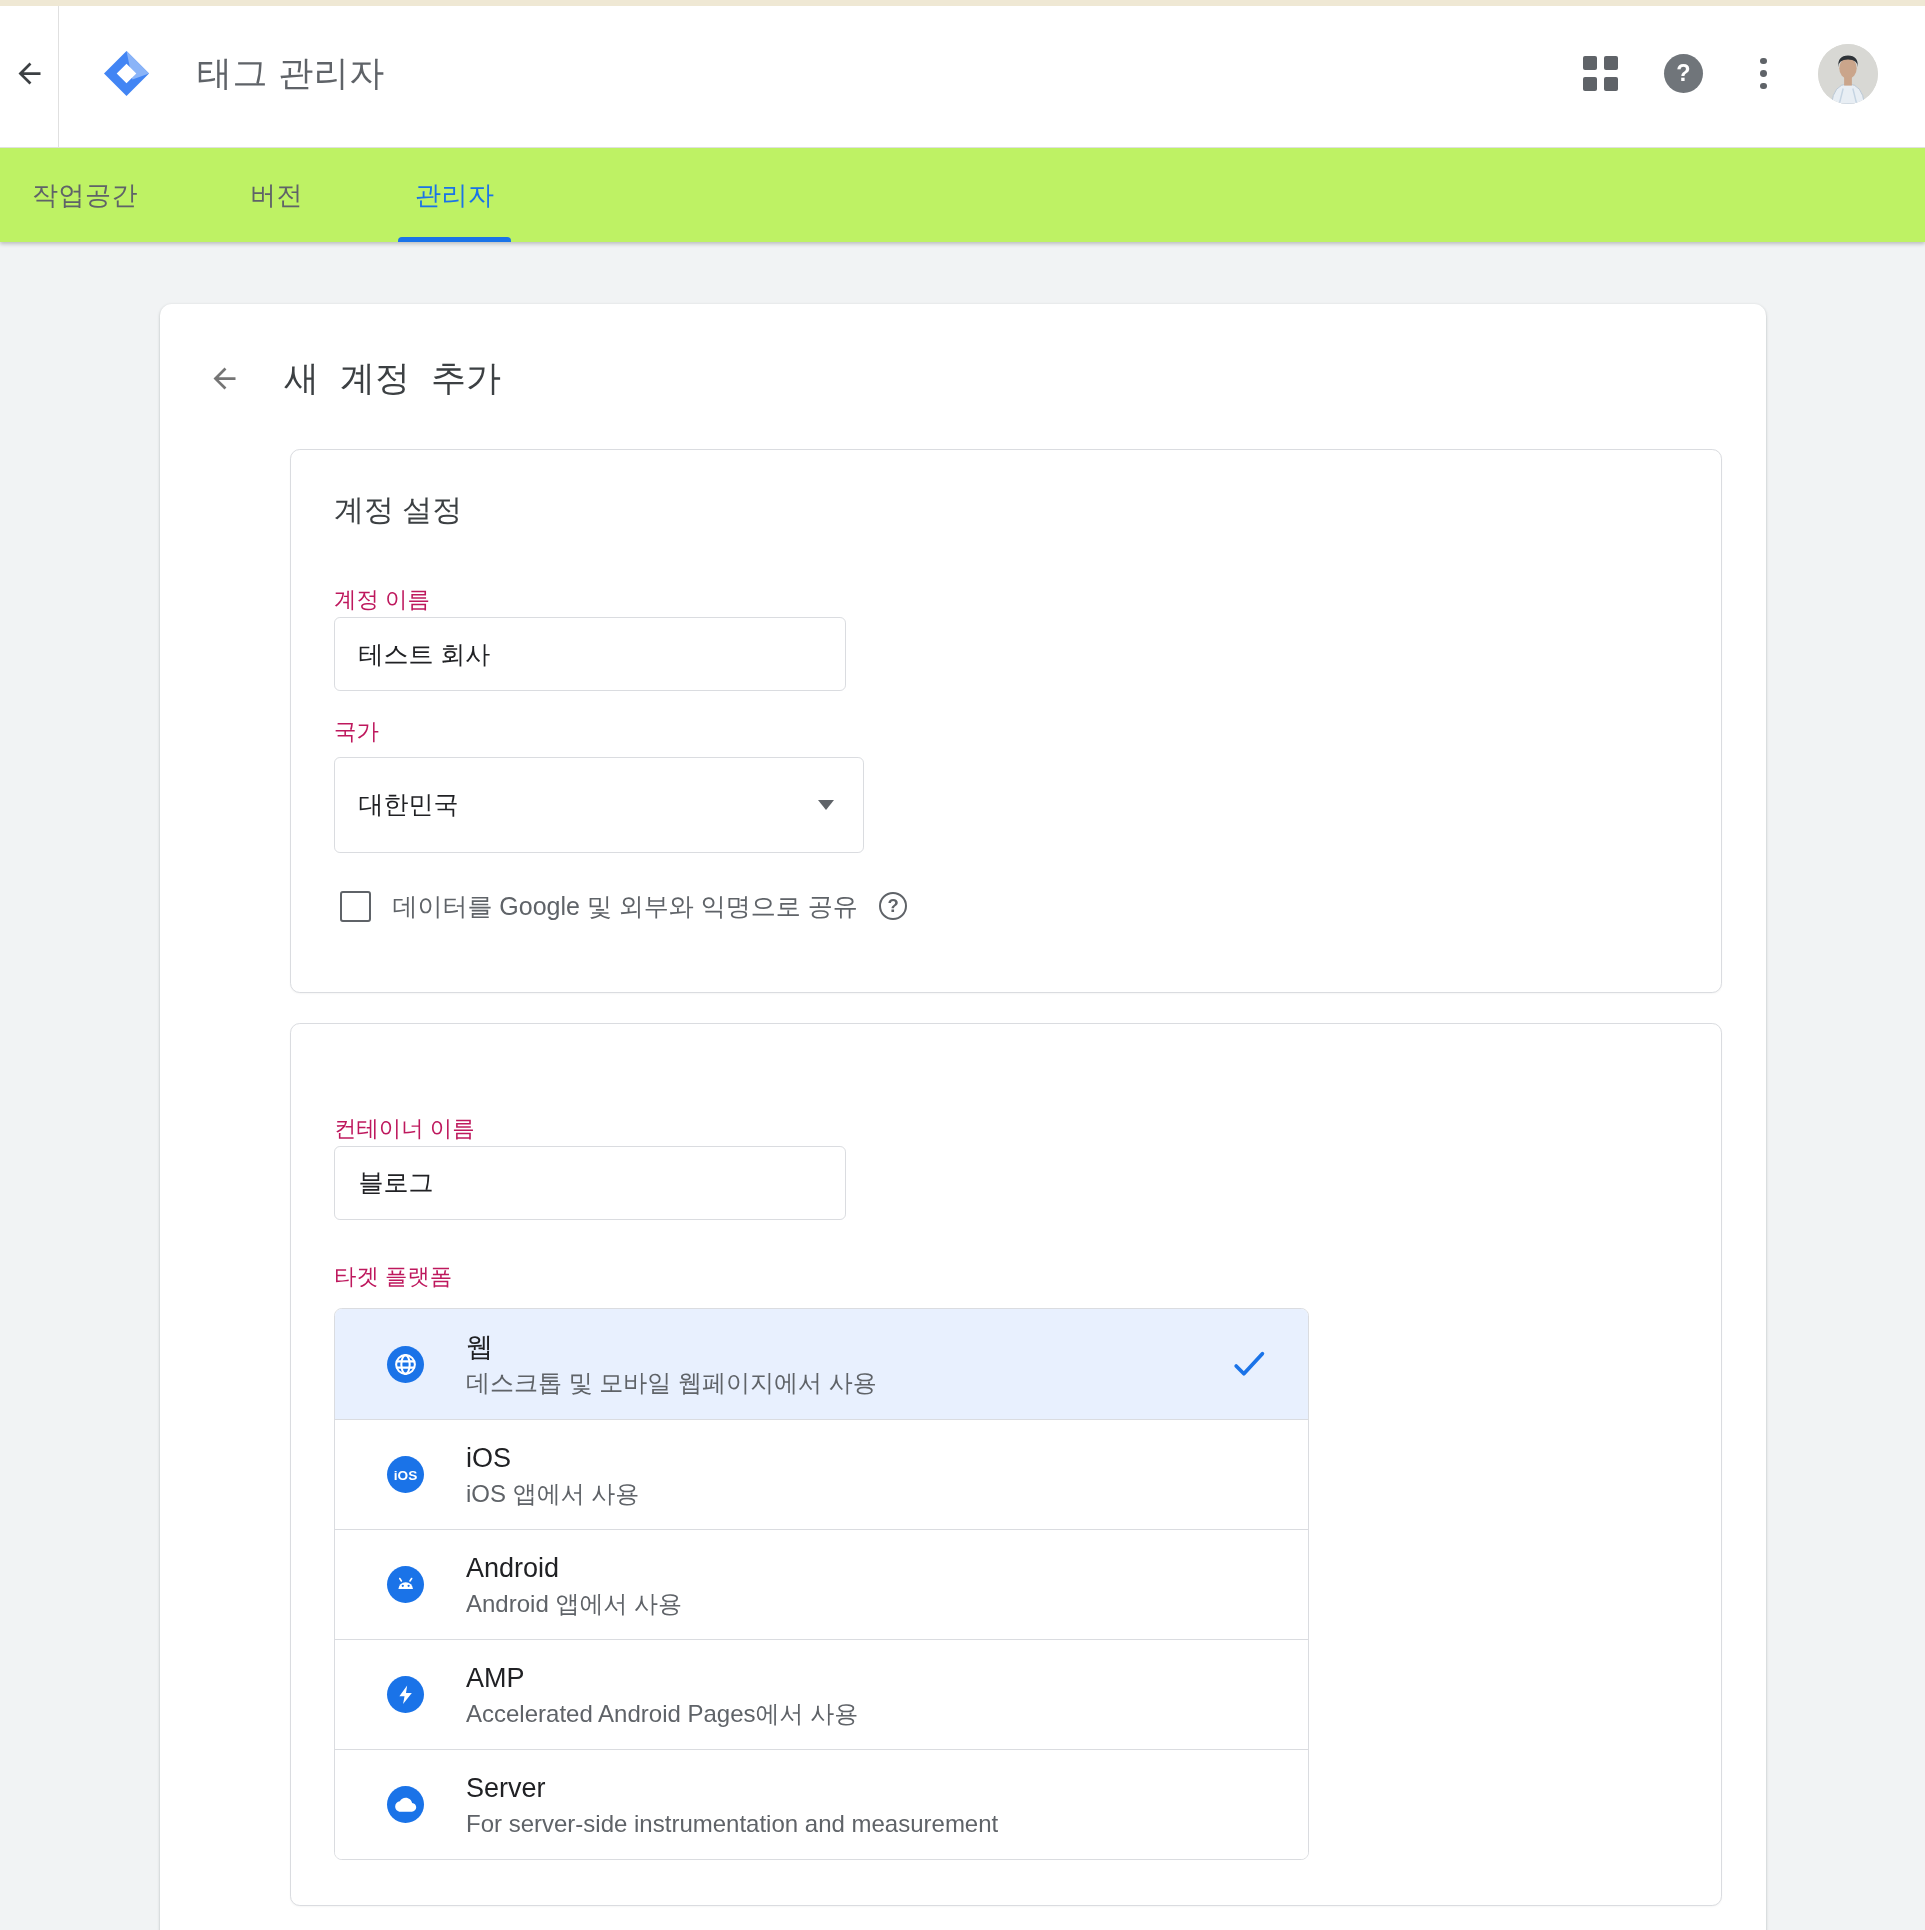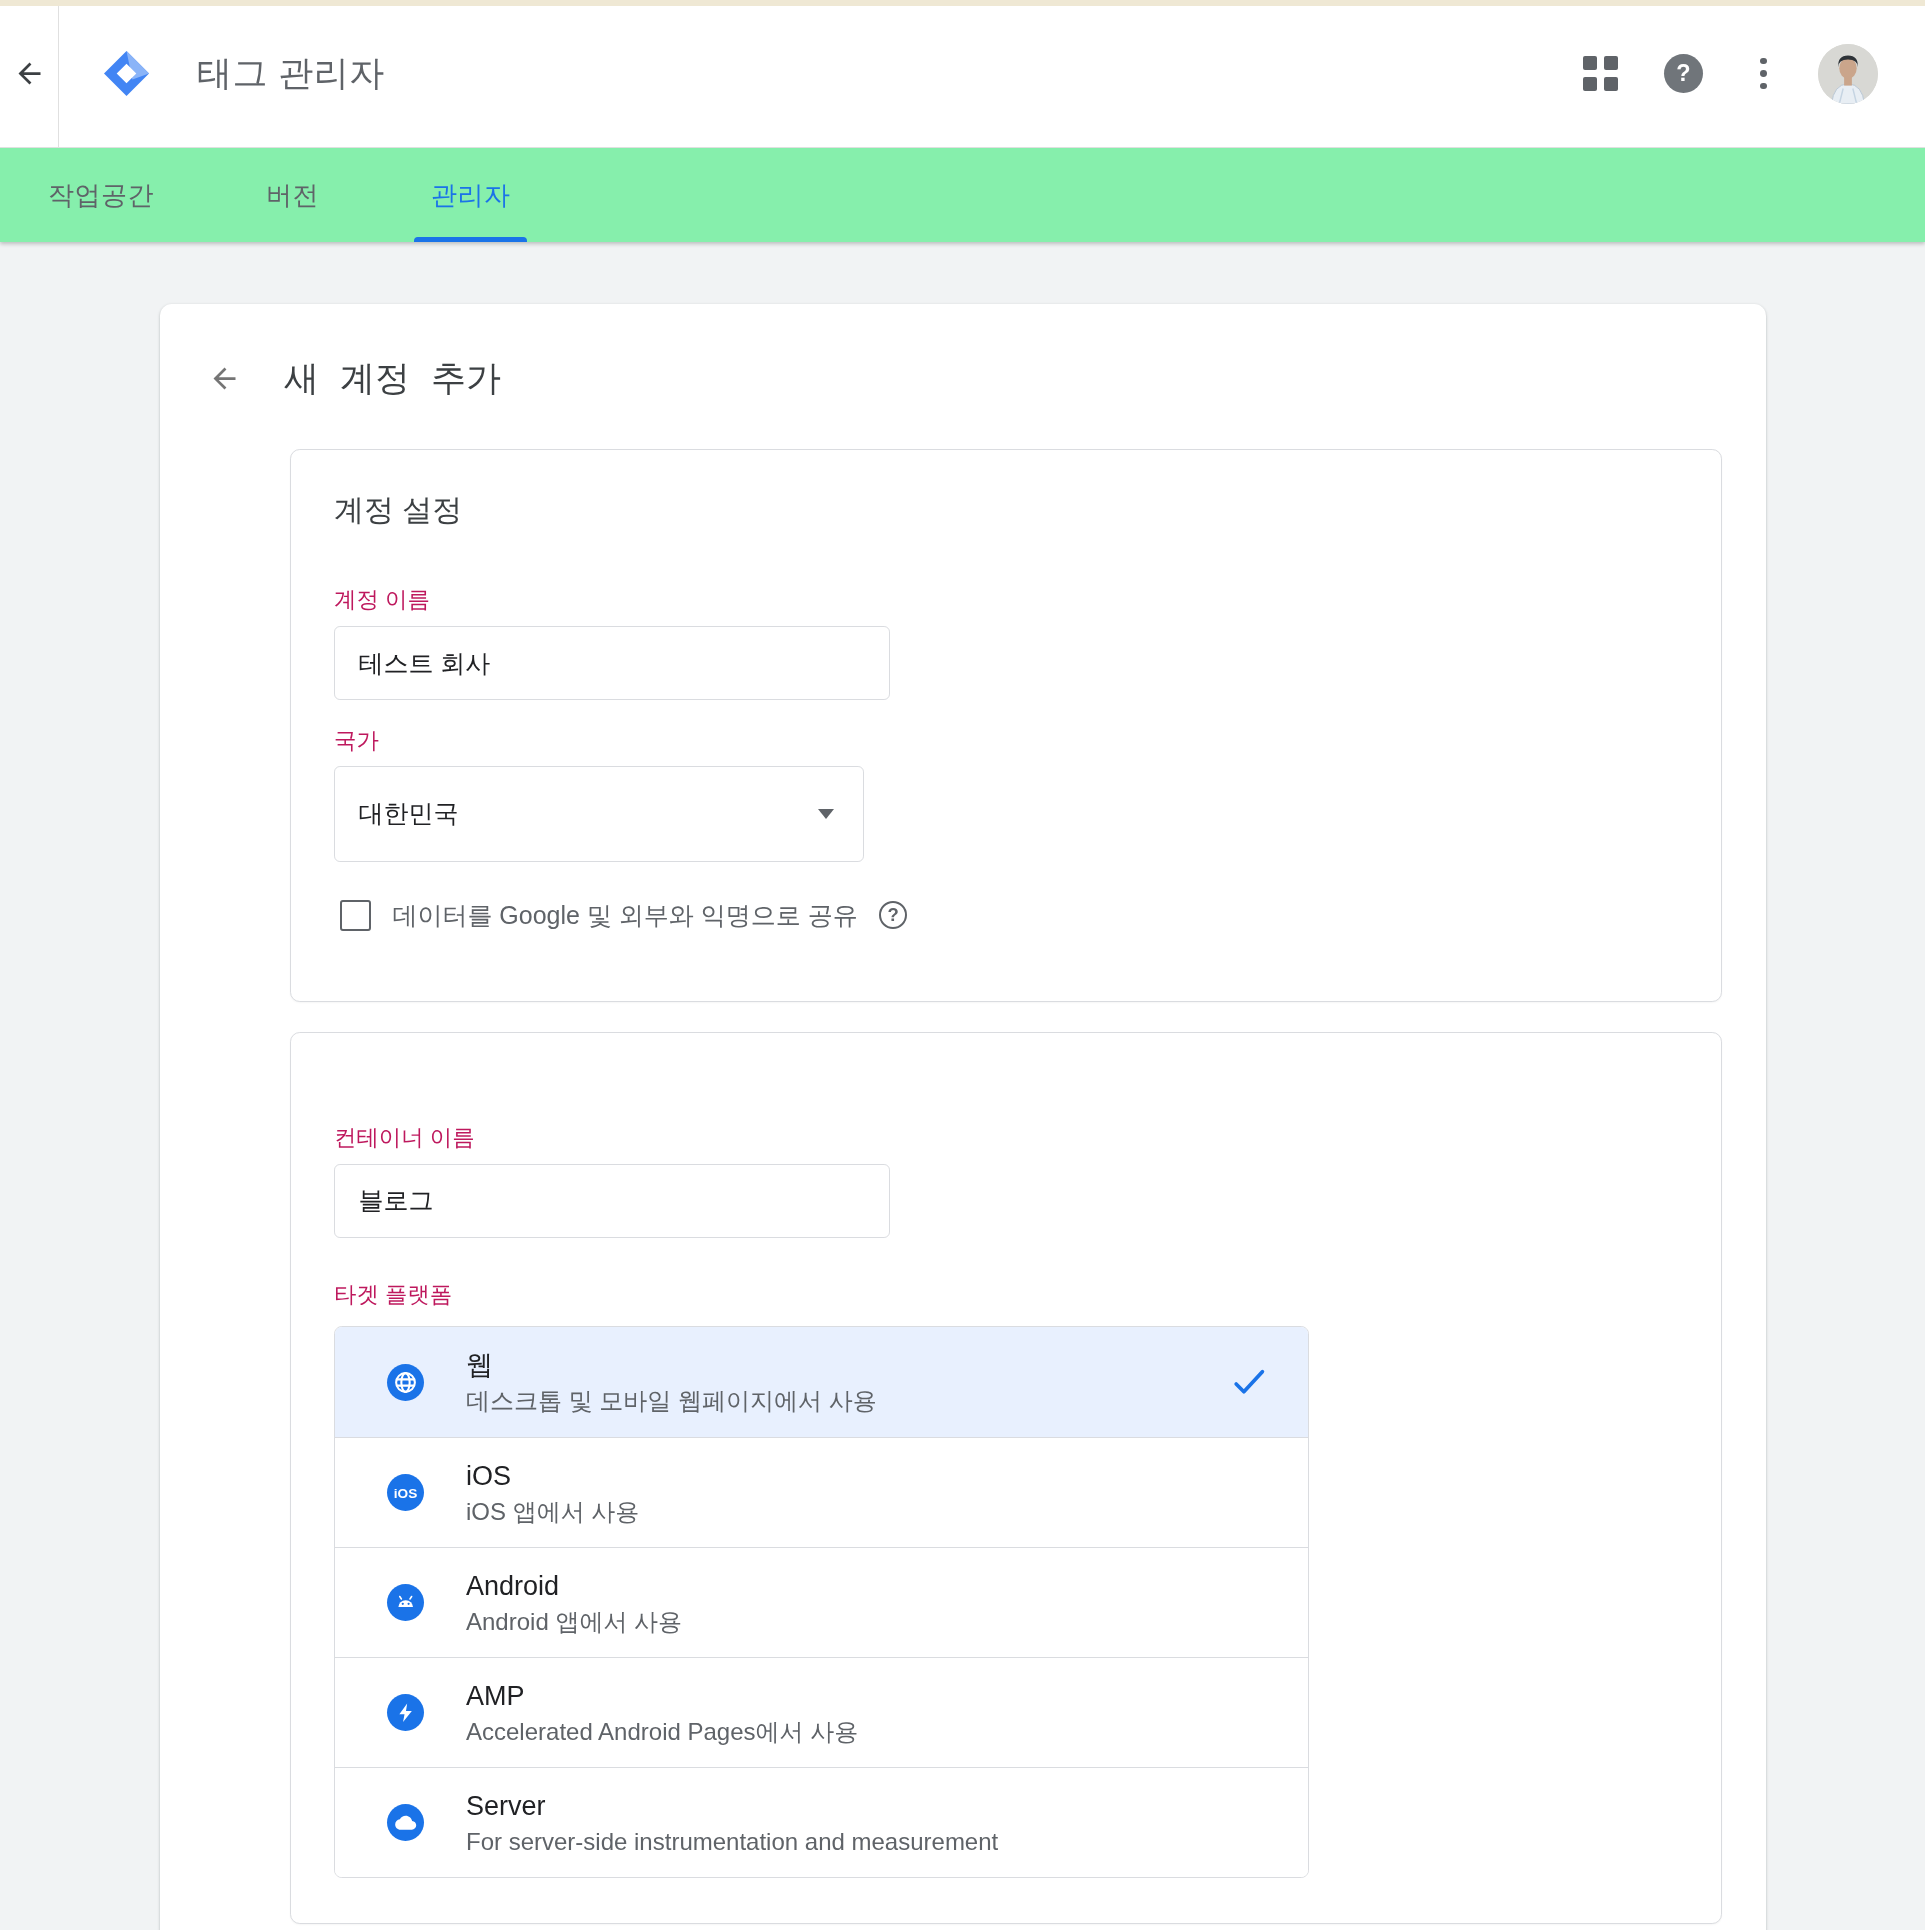--- a/index.html
+++ b/index.html
@@ -35,22 +35,22 @@
     width:39px; height:39px; border-radius:50%; background:#70757a;
     color:#fff; font-size:23.4px; font-weight:bold;
     display:flex; align-items:center; justify-content:center;
   }
   .kebab { margin-left:41px; flex-direction:column; }
   .kebab span { width:6.8px; height:6.8px; border-radius:50%; background:#5f6368; margin:2.9px 0; }
   .avatar { width:60px; height:60px; border-radius:50%; overflow:hidden; margin-left:35px; cursor:pointer; background:#d8d8d4; }
 
   
   .tabbar {
-    position:relative; height:94px; background:#86efac;
-    display:flex; align-items:stretch; padding-left:48px;
+    position:relative; height:94px; background:#bef264;
+    display:flex; align-items:stretch; padding-left:32px;
     box-shadow:0 2px 3.9px rgba(0,0,0,.22);
     z-index:20;
   }
   .tab {
     position:relative; display:flex; align-items:center;
     margin-right:112px; font-size:26px; font-weight:500; color:#5f6368;
     cursor:pointer; letter-spacing:0.5px;
   }
   .tab.active { color:#1a73e8; }
   .tab.active .tab-underline {
@@ -75,21 +75,21 @@
     box-shadow:0 1px 2px rgba(0,0,0,.04);
     padding:37px 43px 0 43px;
   }
   .section-box.first { margin-top:47px; padding-bottom:69px; }
   .section-box.second { margin-top:30px; padding-bottom:45px; }
   .section-heading { font-size:30px; line-height:45px; color:#3c4043; }
   .field-label { font-size:22.4px; line-height:25px; color:#be185d; margin-top:55px; }
   .field-label.tight { margin-top:28px; }
   .field-label.platform { margin-top:44px; }
   .text-input {
-    display:block; margin-top:14px; width:556px; height:74px;
+    display:block; margin-top:5px; width:512px; height:74px;
     border:1px solid #dadce0; border-radius:5.9px; background:#fff;
     font-family:inherit; font-size:25px; color:#202124; padding:0 23.4px;
     outline:none;
   }
   .select-box {
     position:relative; margin-top:12.7px; width:530px; height:96px;
     border:1px solid #dadce0; border-radius:5.9px; background:#fff;
     display:flex; align-items:center; padding:0 23.4px; cursor:pointer;
   }
   .select-value { font-size:25px; color:#202124; }

